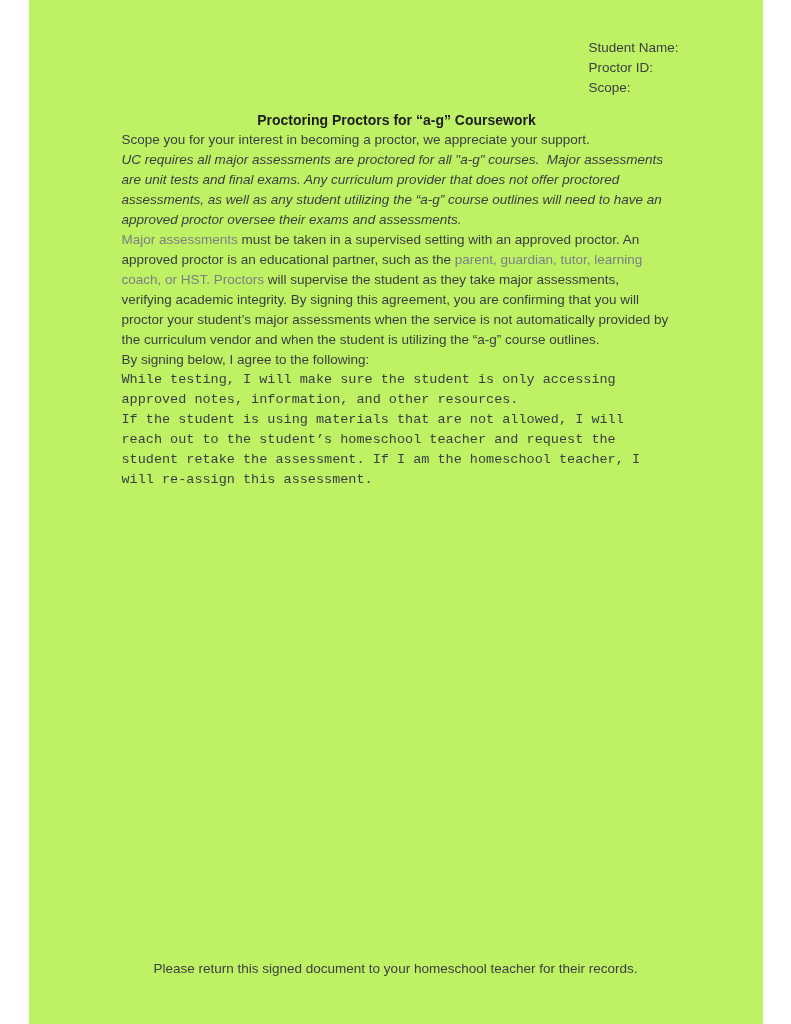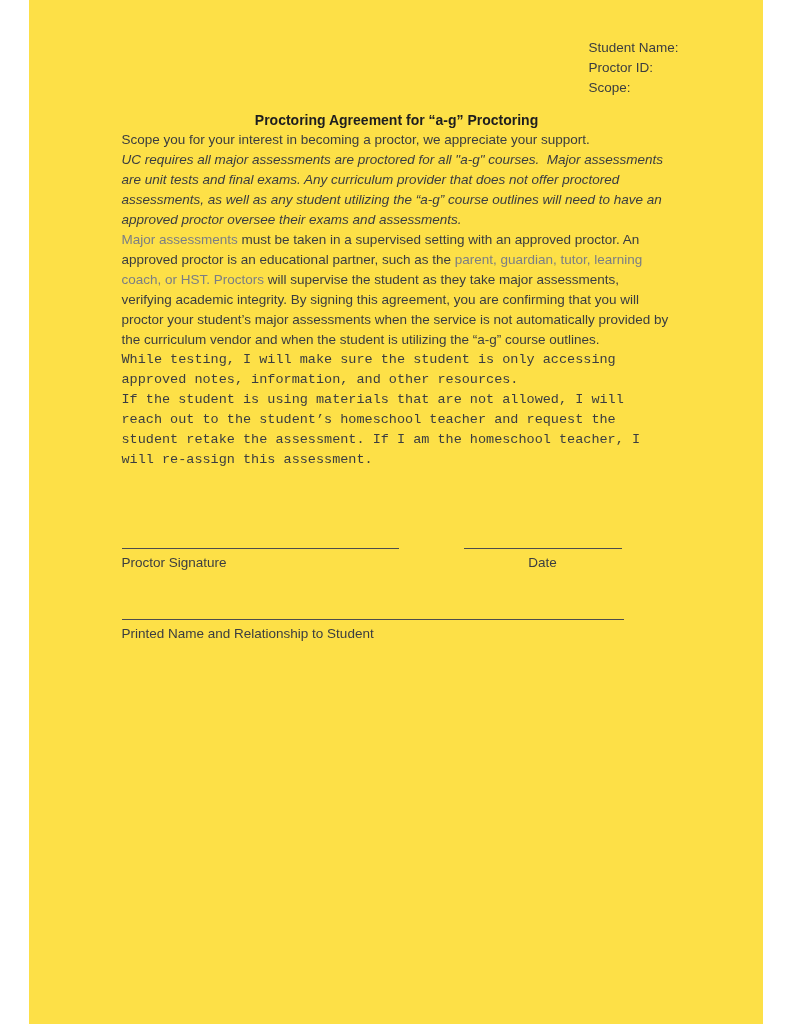--- a/index.html
+++ b/index.html
@@ -4,21 +4,21 @@
 <style>
   html, body {
     margin: 0;
     padding: 0;
     background: #ffffff;
   }
   .page {
     position: relative;
     width: 734px;
     height: 1024px;
-    background: #fde047;
+    background: #bef264;
     font-family: "Liberation Sans", sans-serif;
     font-size: 13.5px;
     line-height: 20px;
     color: #3b3d40;
     overflow: hidden;
     margin: 0 auto;
   }
   .content {
     padding: 38px 91px 0 93px;
   }
@@ -87,46 +87,31 @@
 
 <div class="page">
   <div class="content">
 
     <div class="student-info">
       <span class="field-label">Student Name:</span>
       <span class="field-label">Proctor ID:</span>
       <span class="field-label">Scope:</span>
     </div>
 
-    <h1 class="doc-title">Proctoring Agreement for “a-g” Proctoring</h1>
+    <h1 class="doc-title">Proctoring Proctors for “a-g” Coursework</h1>
 
     <p class="body-par par-intro">Scope you for your interest in becoming a proctor, we appreciate your support.</p>
 
     <p class="body-par par-uc">UC requires all major assessments are proctored for all "a-g" courses.  Major assessments are unit tests and final exams. Any curriculum provider that does not offer proctored assessments, as well as any student utilizing the “a-g” course outlines will need to have an approved proctor oversee their exams and assessments.</p>
 
     <p class="body-par par-details"><span class="muted">Major assessments</span><span> must be taken in a supervised setting with an approved proctor. An approved proctor is an educational partner, such as the </span><span class="muted">parent, guardian, tutor, learning coach, or HST. Proctors</span><span> will supervise the student as they take major assessments, verifying academic integrity. By signing this agreement, you are confirming that you will proctor your student’s major assessments when the service is not automatically provided by the curriculum vendor and when the student is utilizing the “a-g” course outlines.</span></p>
 
+    <p class="body-par par-lead">By signing below, I agree to the following:</p>
 
     <p class="body-par par-item">While testing, I will make sure the student is only accessing approved notes, information, and other resources.</p>
 
     <p class="body-par par-item">If the student is using materials that are not allowed, I will reach out to the student’s homeschool teacher and request the student retake the assessment. If I am the homeschool teacher, I will re-assign this assessment.</p>
 
-    <div class="signature-section">
-      <div class="sig-row">
-        <div class="sig-col-signature">
-          <div class="sig-line"></div>
-          <div>Proctor Signature</div>
-        </div>
-        <div class="sig-col-date">
-          <div class="sig-line"></div>
-          <div>Date</div>
-        </div>
-      </div>
-
-      <div class="printed-row">
-        <div class="sig-line"></div>
-        <div>Printed Name and Relationship to Student</div>
-      </div>
-    </div>
 
   </div>
 
+  <div class="footer-note">Please return this signed document to your homeschool teacher for their records.</div>
 </div>
 
 </body></html>

